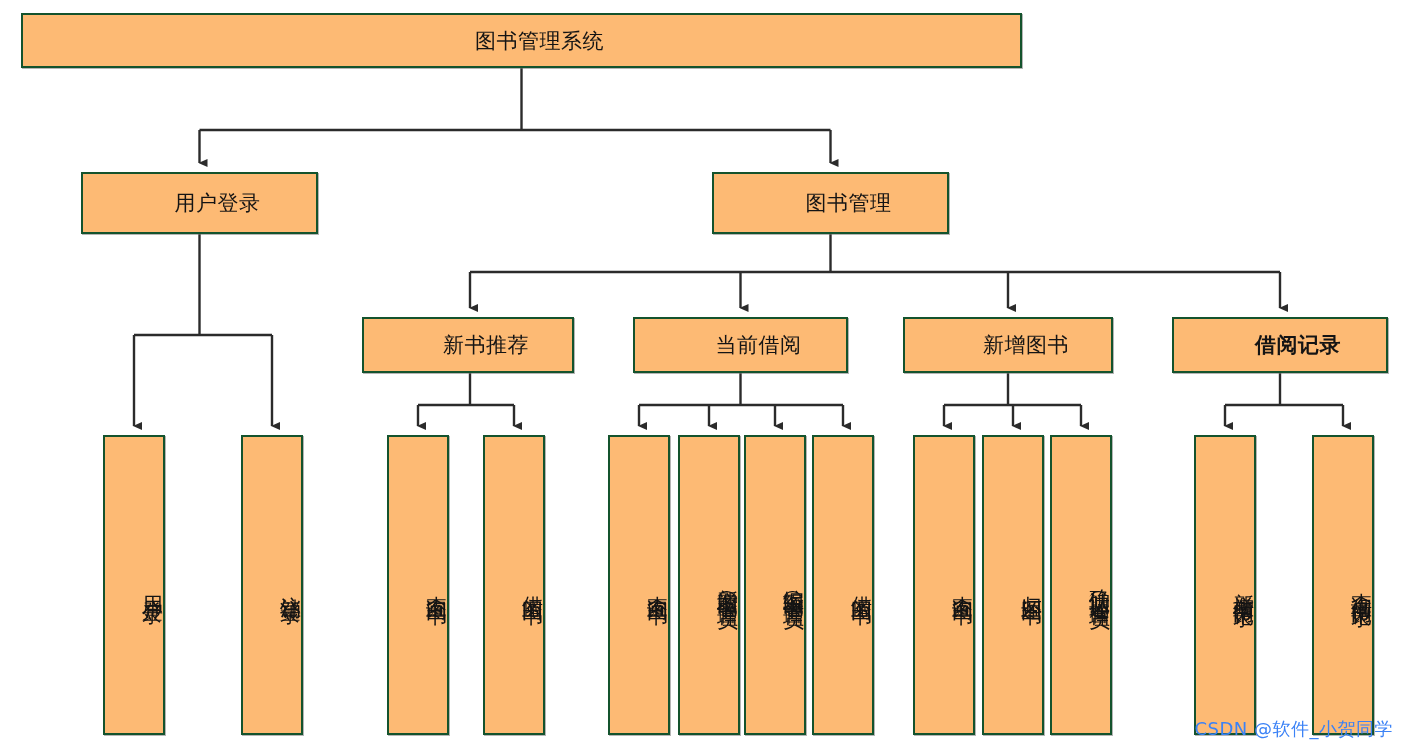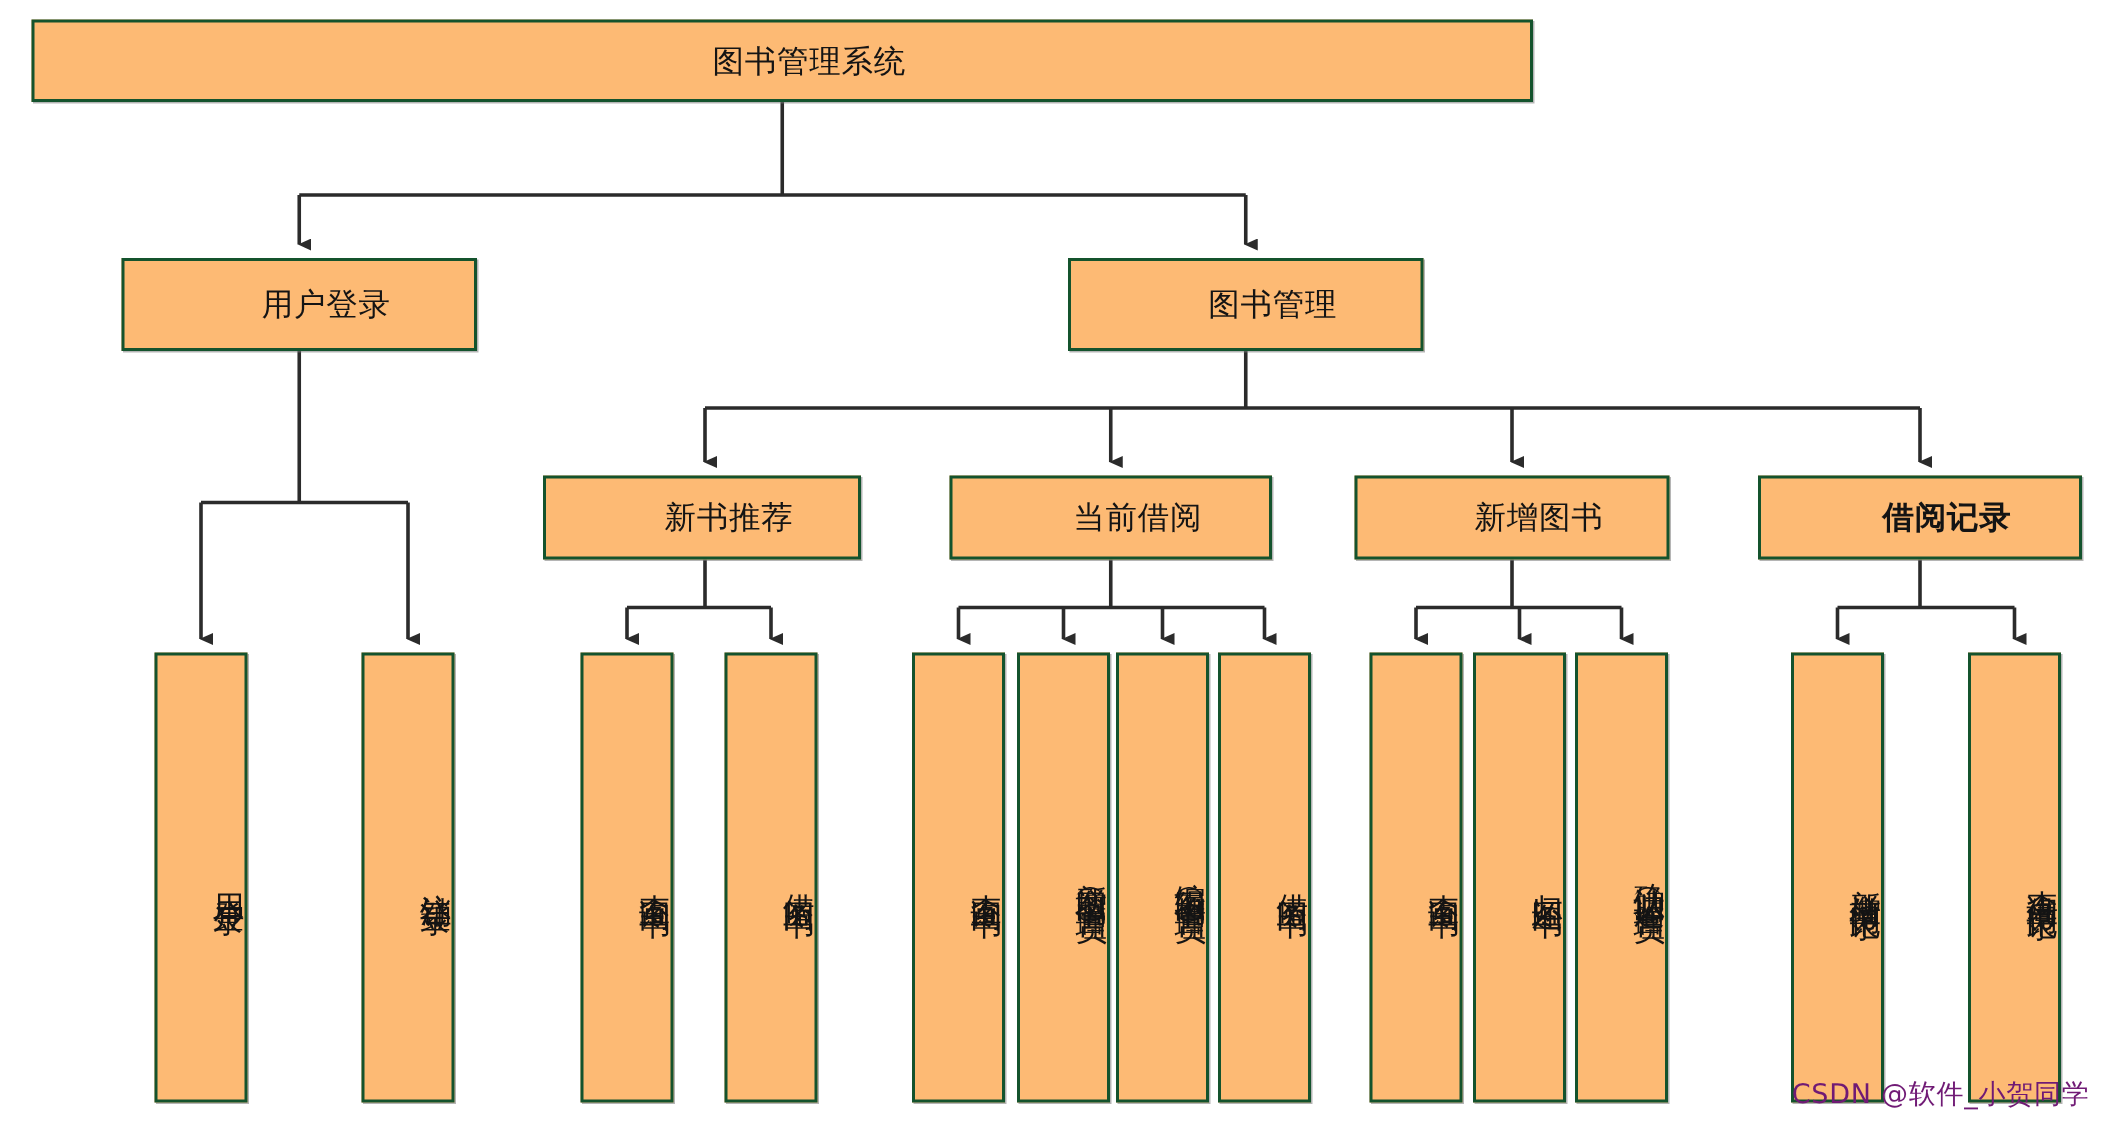--- a/index.html
+++ b/index.html
@@ -53,21 +53,21 @@
   }
   .node .hlabel {
     display: block;
     white-space: nowrap;
   }
   #watermark {
     position: absolute;
     right: 12px;
     bottom: 6px;
     font-size: 18px;
-    color: #701a75;
+    color: #3b82f6;
     white-space: nowrap;
     letter-spacing: 0.5px;
   }
 </style>
 </head>
 <body>
 
 <div id="canvas">
 
   <svg id="edges" viewBox="0 0 1405 747" xmlns="http://www.w3.org/2000/svg">

